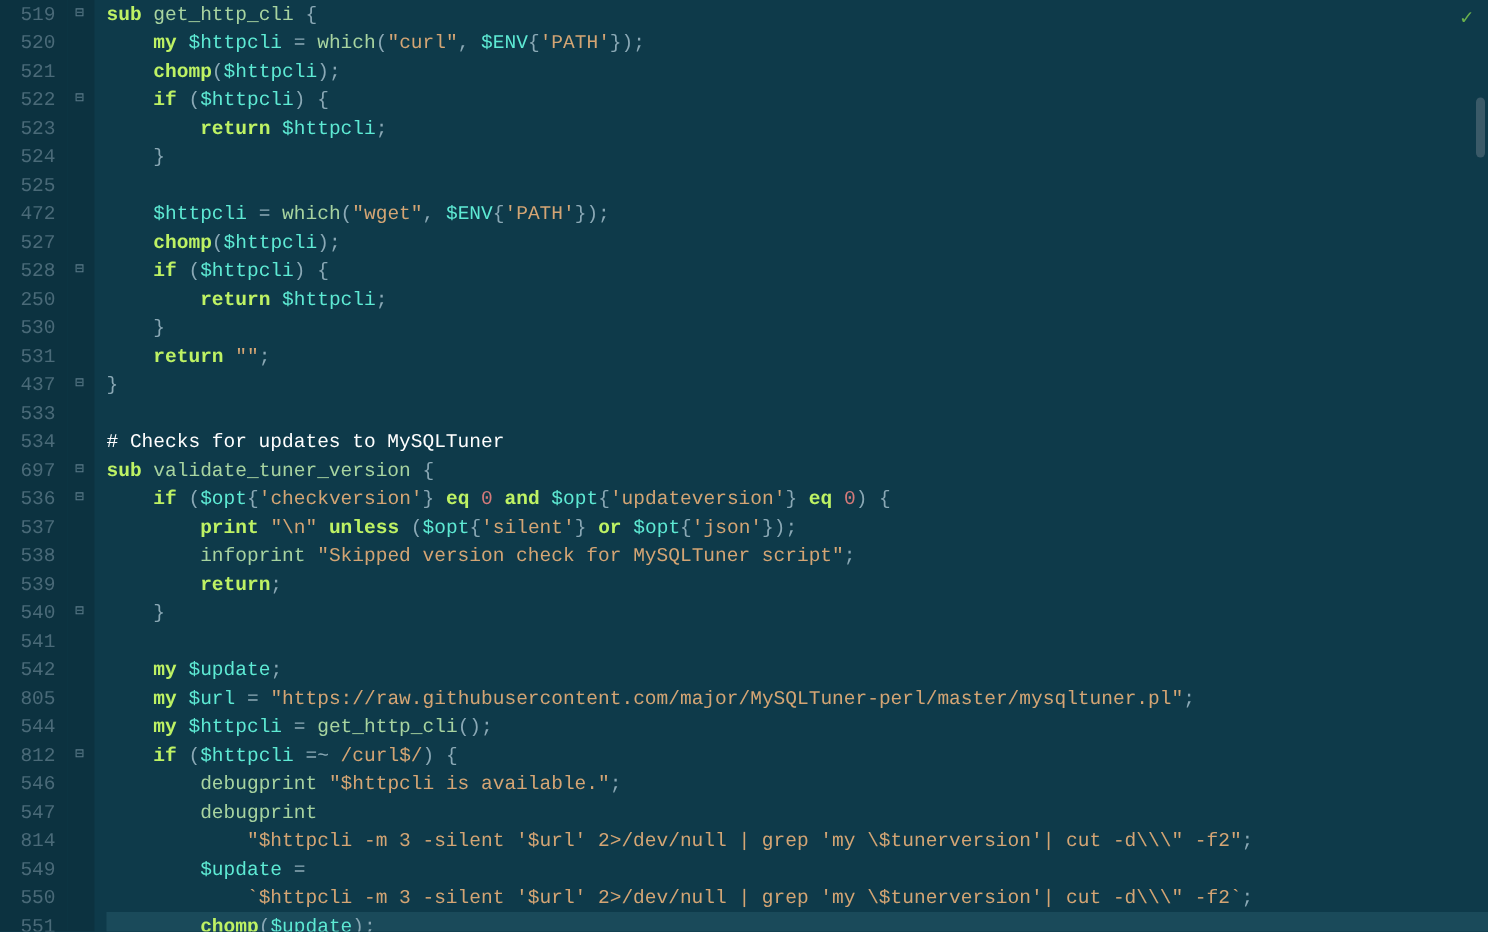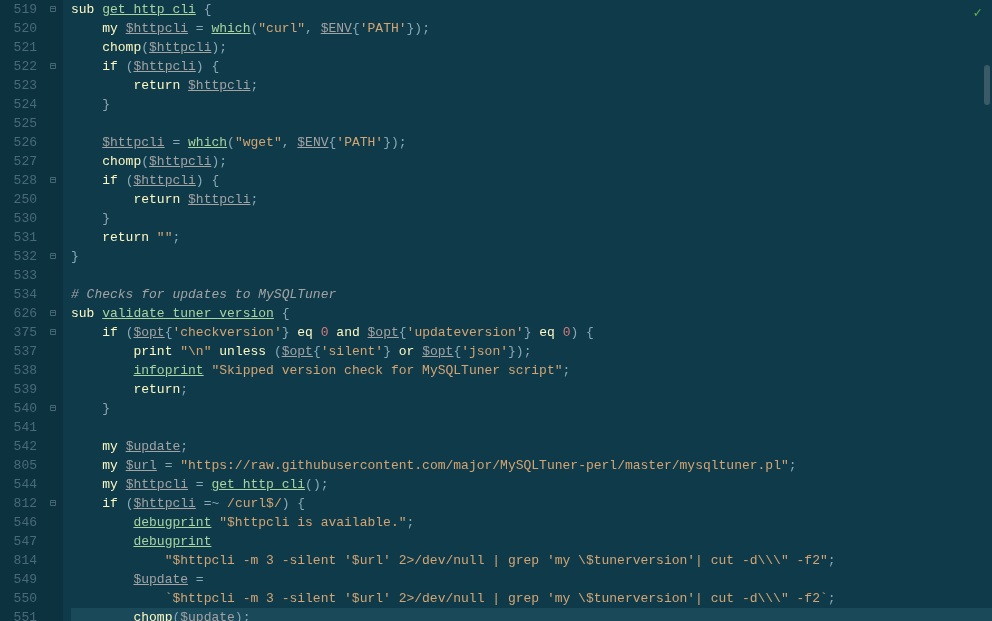--- a/index.html
+++ b/index.html
@@ -44,27 +44,27 @@
   flex: 1;
   padding-left: 8px;
   white-space: pre;
   position: relative;
 }
 .line {
   height: 19px;
   line-height: 19px;
 }
 .line-num { height: 19px; line-height: 19px; }
-.kw { color: #fef9c3; font-weight: normal; }
-.func { color: #a8d4a0; text-decoration: underline; }
-.var { color: #a3a3a3; text-decoration: underline; }
+.kw { color: #bef264; font-weight: bold; }
+.func { color: #a8d4a0; }
+.var { color: #5eead4; }
 .str { color: #d4a574; }
 .num { color: #d47a7a; }
 .op { color: #8aa8b5; }
-.comment { color: #a3a3a3; font-style: italic; }
+.comment { color: #ffffff; }
 .highlight-line {
   background: #1a4a5a;
 }
 .checkmark {
   position: absolute;
   top: 4px;
   right: 10px;
   color: #6ab04c;
   font-size: 14px;
 }
@@ -83,31 +83,31 @@
 
 <div class="editor">
   <div class="gutter" id="gutter">
       <div class="line-num">519</div>
       <div class="line-num">520</div>
       <div class="line-num">521</div>
       <div class="line-num">522</div>
       <div class="line-num">523</div>
       <div class="line-num">524</div>
       <div class="line-num">525</div>
-      <div class="line-num">526</div>
+      <div class="line-num">472</div>
       <div class="line-num">527</div>
       <div class="line-num">528</div>
       <div class="line-num">250</div>
       <div class="line-num">530</div>
       <div class="line-num">531</div>
-      <div class="line-num">532</div>
+      <div class="line-num">437</div>
       <div class="line-num">533</div>
       <div class="line-num">534</div>
-      <div class="line-num">626</div>
-      <div class="line-num">375</div>
+      <div class="line-num">697</div>
+      <div class="line-num">536</div>
       <div class="line-num">537</div>
       <div class="line-num">538</div>
       <div class="line-num">539</div>
       <div class="line-num">540</div>
       <div class="line-num">541</div>
       <div class="line-num">542</div>
       <div class="line-num">805</div>
       <div class="line-num">544</div>
       <div class="line-num">812</div>
       <div class="line-num">546</div>

